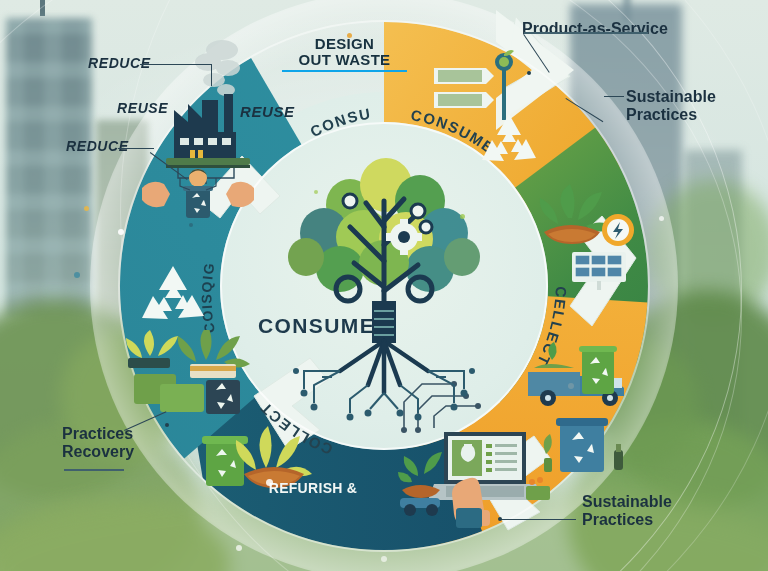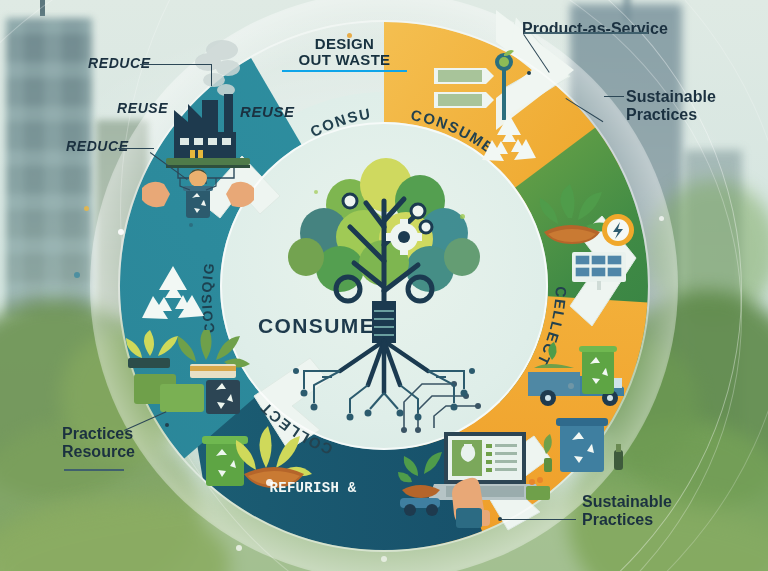--- a/index.html
+++ b/index.html
@@ -116,21 +116,21 @@
   .seg-label{
     position:absolute;color:#17313f;font-weight:700;
     text-align:center;line-height:1.08;
     font-family:"Liberation Sans", sans-serif;
   }
   #label-design{
     left:282px;top:36px;width:125px;font-size:15px;letter-spacing:.3px;
   }
   #label-design .u{display:block;border-bottom:2px solid #0ea5e9;padding-bottom:2px;}
   #label-refurbish{
-    left:239px;top:481px;width:148px;font-size:14px;color:#f2f7f5;letter-spacing:.3px;font-family:Liberation Mono, monospace;
+    left:239px;top:481px;width:148px;font-size:14px;color:#f2f7f5;letter-spacing:.3px;
   }
 
   
   .callout{
     position:absolute;color:#1b3140;font-weight:700;
     font-family:"Liberation Sans", sans-serif;line-height:1.14;
   }
   .callout.caps{letter-spacing:.6px;font-style:italic;}
   .lead-line{position:absolute;background:#2c4756;height:1.3px;}
   .lead-dot{position:absolute;width:4px;height:4px;border-radius:50%;background:#22404f;}
@@ -609,21 +609,21 @@
 
   <div class="callout" style="left:626px;top:88px;font-size:16px;">
     <span>Sustainable</span><br>
     <span>Practices</span>
   </div>
   <div class="lead-line" style="left:604px;top:96px;width:20px;"></div>
   <div class="lead-line" style="left:566px;top:98px;width:44px;transform:rotate(32deg);transform-origin:left top;"></div>
 
   <div class="callout" style="left:62px;top:425px;font-size:16px;">
     <span>Practices</span><br>
-    <span>Resource</span>
+    <span>Recovery</span>
   </div>
   <div class="underline-rule" style="left:64px;top:469px;width:60px;"></div>
   <div class="lead-line" style="left:124px;top:430px;width:46px;transform:rotate(-24deg);transform-origin:left top;"></div>
   <div class="lead-dot" style="left:165px;top:423px;"></div>
 
   <div class="callout" style="left:582px;top:493px;font-size:16px;">
     <span>Sustainable</span><br>
     <span>Practices</span>
   </div>
   <div class="lead-line" style="left:500px;top:519px;width:76px;"></div>

